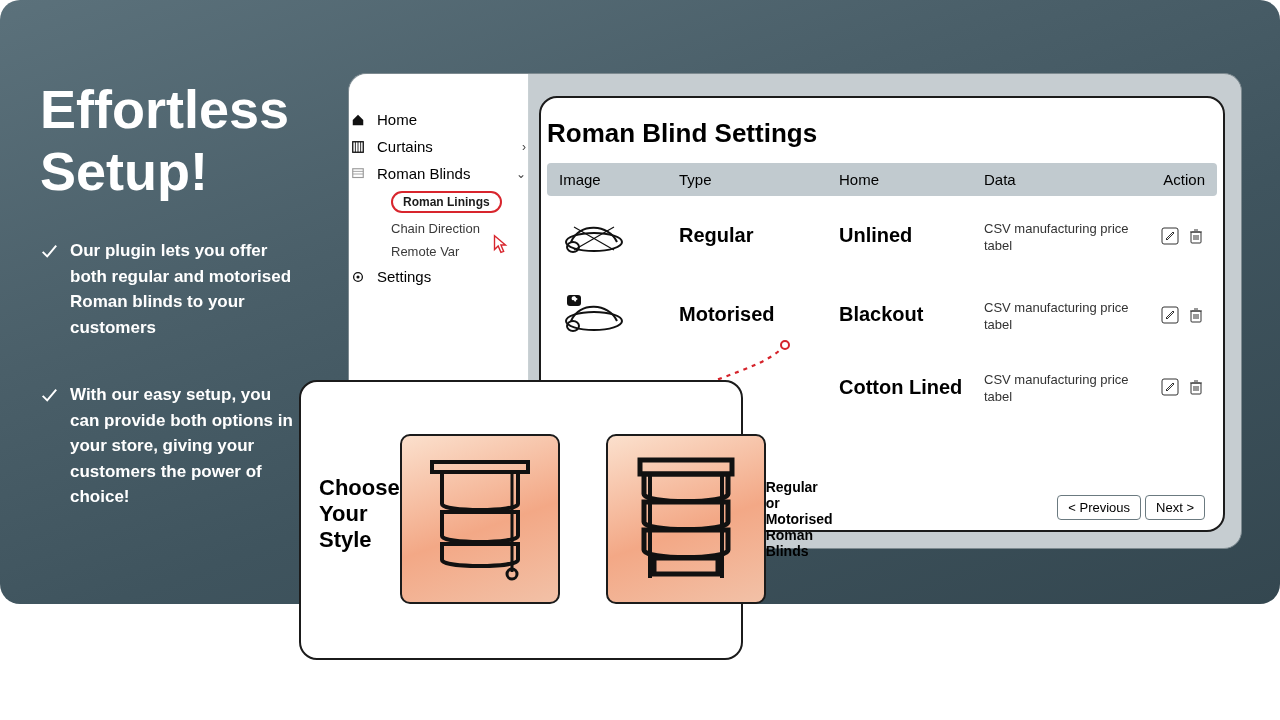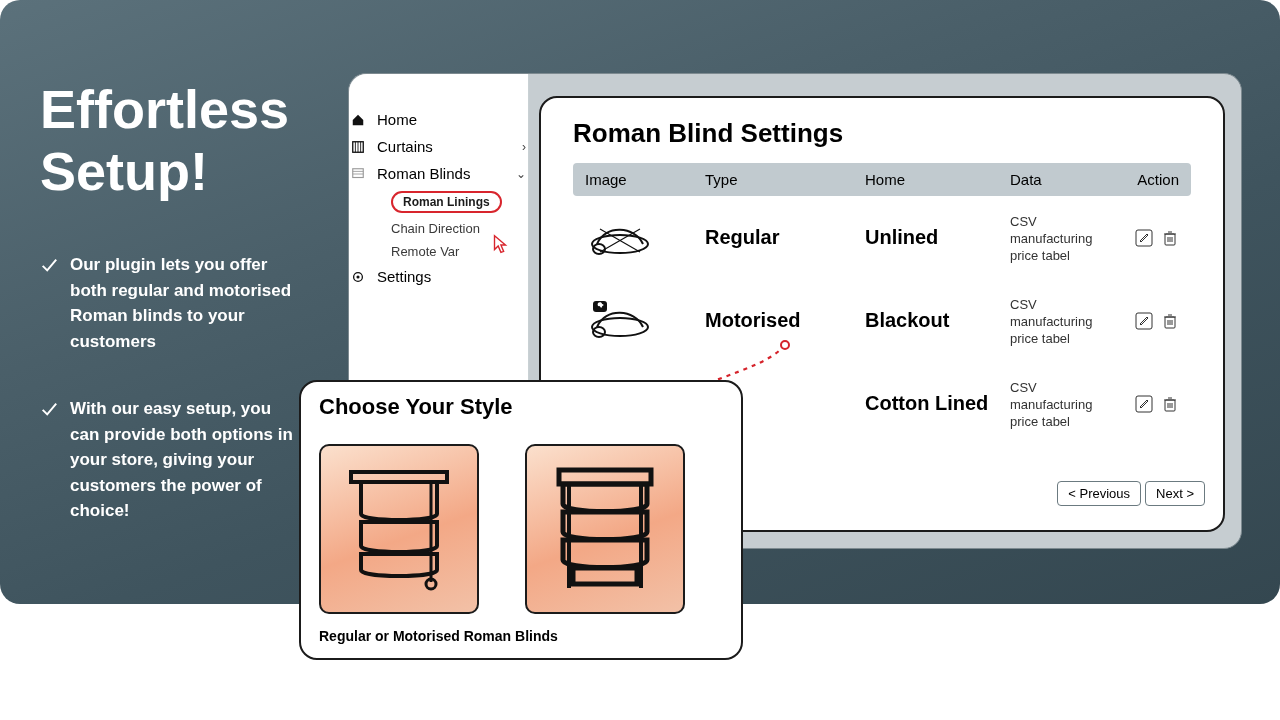--- a/index.html
+++ b/index.html
@@ -1,47 +1,47 @@
 <!DOCTYPE html>
 <html><head>
 <meta charset="utf-8">
 <style>
 *{box-sizing:border-box;margin:0;padding:0}
 body{font-family:-apple-system,BlinkMacSystemFont,"Segoe UI",Arial,sans-serif;background:#fff;width:1280px;height:720px;overflow:hidden}
 .stage{position:relative;width:1280px;height:604px;background:linear-gradient(160deg,#5b717b 0%,#4a5f69 35%,#3f545e 60%,#344750 100%);border-radius:20px}
 .headline{position:absolute;left:40px;top:78px;color:#fff;font-size:54px;font-weight:800;line-height:1.15}
-.bullets{position:absolute;left:40px;top:252px;width:260px}
+.bullets{position:absolute;left:40px;top:238px;width:260px}
 .bullet{display:flex;gap:12px;margin-bottom:42px}
 .check{flex:none;width:18px;height:18px;margin-top:4px}
 .check svg{stroke:#fff;stroke-width:2.2;fill:none}
 .btext{color:#fff;font-size:17px;font-weight:650;line-height:1.5}
 .admin{position:absolute;left:348px;top:73px;width:894px;height:476px;background:#c6cdd1;border-radius:18px;border:1px solid #7d8a90}
 .sidebar{position:absolute;left:0;top:0;width:180px;height:100%;background:#fff;border-radius:18px 0 0 18px;border-right:1px solid #c9d1d4;padding-top:32px}
 .side-item{display:flex;align-items:center;gap:12px;padding:5px 2px;font-size:15px;cursor:pointer}
 .side-icon{width:14px;height:14px;flex:none}
 .side-sub{padding:4px 18px 4px 42px;font-size:13px;color:#3a3a3a;cursor:pointer}
 .active-pill{display:inline-block;border:2px solid #d8252d;border-radius:16px;padding:2px 10px;font-size:12px;font-weight:700;color:#1b1b1b}
 .cursor{position:absolute;left:140px;top:160px;width:22px;height:22px;pointer-events:none}
 .chev{margin-left:auto;font-size:12px;color:#444}
-.panel{position:absolute;left:190px;top:22px;right:16px;bottom:16px;background:#fff;border:2px solid #1b1b1b;border-radius:18px;padding:20px 32px}
+.panel{position:absolute;left:190px;top:22px;right:16px;bottom:16px;background:#fff;border:2px solid #1b1b1b;border-radius:18px;padding:20px 6px}
 .phead{display:flex;align-items:center;justify-content:space-between;margin-bottom:14px}
 .ptitle{font-size:26px;font-weight:800}
 .create{background:#d3d9dd;border:none;border-radius:8px;padding:10px 14px;font-size:16px;font-weight:600;cursor:pointer}
 .thead{display:flex;background:#c1cacf;border-radius:4px;padding:8px 12px;font-size:15px;font-weight:500}
 .c-image{width:120px}.c-type{width:160px}.c-name{width:145px}.c-data{flex:1}.c-action{width:60px;text-align:right}
 .trow{display:flex;align-items:center;padding:16px 12px;font-size:15px}
 .c-type .val{font-size:20px;font-weight:600}
 .c-name .val{font-size:20px;font-weight:600}
 .c-data .val{font-size:13px;color:#333}
 .thumb{width:70px;height:44px}
 .act{display:flex;gap:8px;justify-content:flex-end}
 .ibtn{width:18px;height:18px;cursor:pointer}
-.pager{position:absolute;right:18px;bottom:24px;display:flex;gap:4px}
+.pager{position:absolute;right:18px;bottom:10px;display:flex;gap:4px}
 .pbtn{background:#fff;border:1px solid #6b7a80;border-radius:4px;padding:4px 10px;font-size:13px;cursor:pointer}
-.pop{position:absolute;left:299px;top:380px;width:444px;height:280px;background:#fff;border:2px solid #1b1b1b;border-radius:18px;display:flex;flex-direction:column;padding:12px 18px 14px}
+.pop{position:absolute;left:299px;top:380px;width:444px;height:280px;background:#fff;border:2px solid #1b1b1b;border-radius:18px;display:flex;flex-direction:row;align-items:center;padding:12px 18px 14px}
 .pop h3{font-size:22px;font-weight:800;margin-bottom:10px}
 .opts{display:flex;gap:46px;flex:1;align-items:center}
 .opt{width:160px;height:170px;background:linear-gradient(160deg,#fbe0cd 0%, #f3a886 55%, #f2c1a7 100%);border:2px solid #1b1b1b;border-radius:10px;display:flex;align-items:center;justify-content:center;cursor:pointer}
 .cap{font-size:14px;font-weight:800;}
 .connector{position:absolute;left:640px;top:335px;width:150px;height:120px;pointer-events:none}
 </style>
 </head>
 <body>
 
 <div class="stage">

